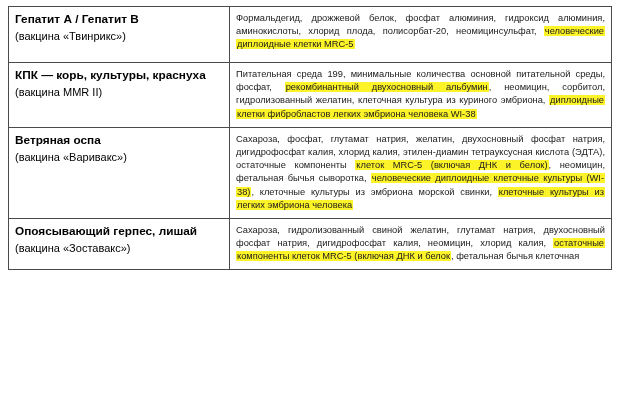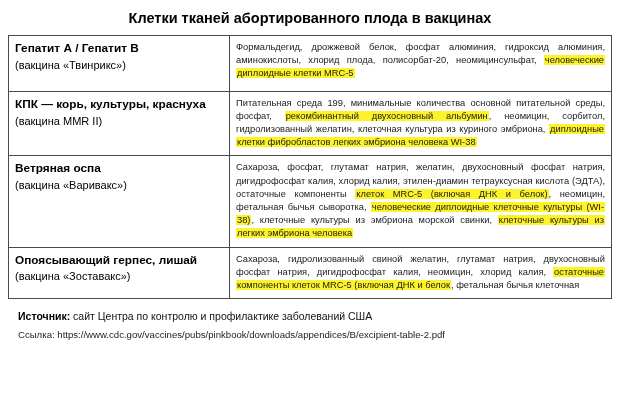--- a/index.html
+++ b/index.html
@@ -89,21 +89,20 @@
   .footer .link-url {
     color: #222;
   }
   .r1 .name-cell { height: 44px; }
 </style>
 </head>
 <body>
 
 <div class="page">
 
-  <div class="title">Клетки тканей абортированного плода в вакцинах</div>
 
   <table class="vaccine-table">
     <tbody>
       <tr class="r1">
         <td class="name-cell">
           <span class="vac-name">Гепатит А / Гепатит В</span>
           <span class="vac-sub">(вакцина «Твинрикс»)</span>
         </td>
         <td class="ingr-cell"><span>Формальдегид, дрожжевой белок, фосфат алюминия, гидроксид алюминия, аминокислоты, хлорид плода, полисорбат-20, неомицинсульфат, </span><span class="hl">человеческие диплоидные клетки MRC-5</span></td>
       </tr>
@@ -124,24 +123,14 @@
       <tr>
         <td class="name-cell">
           <span class="vac-name">Опоясывающий герпес, лишай</span>
           <span class="vac-sub">(вакцина «Зоставакс»)</span>
         </td>
         <td class="ingr-cell"><span>Сахароза, гидролизованный свиной желатин, глутамат натрия, двухосновный фосфат натрия, дигидрофосфат калия, неомицин, хлорид калия, </span><span class="hl">остаточные компоненты клеток MRC-5 (включая ДНК и белок</span><span>, фетальная бычья клеточная</span></td>
       </tr>
     </tbody>
   </table>
 
-  <div class="footer">
-    <div>
-      <span class="src-label">Источник:</span>
-      <span class="src-text">сайт Центра по контролю и профилактике заболеваний США</span>
-    </div>
-    <div class="link-row">
-      <span>Ссылка:</span>
-      <span class="link-url">https://www.cdc.gov/vaccines/pubs/pinkbook/downloads/appendices/B/excipient-table-2.pdf</span>
-    </div>
-  </div>
 
 </div>
 
 </body></html>

